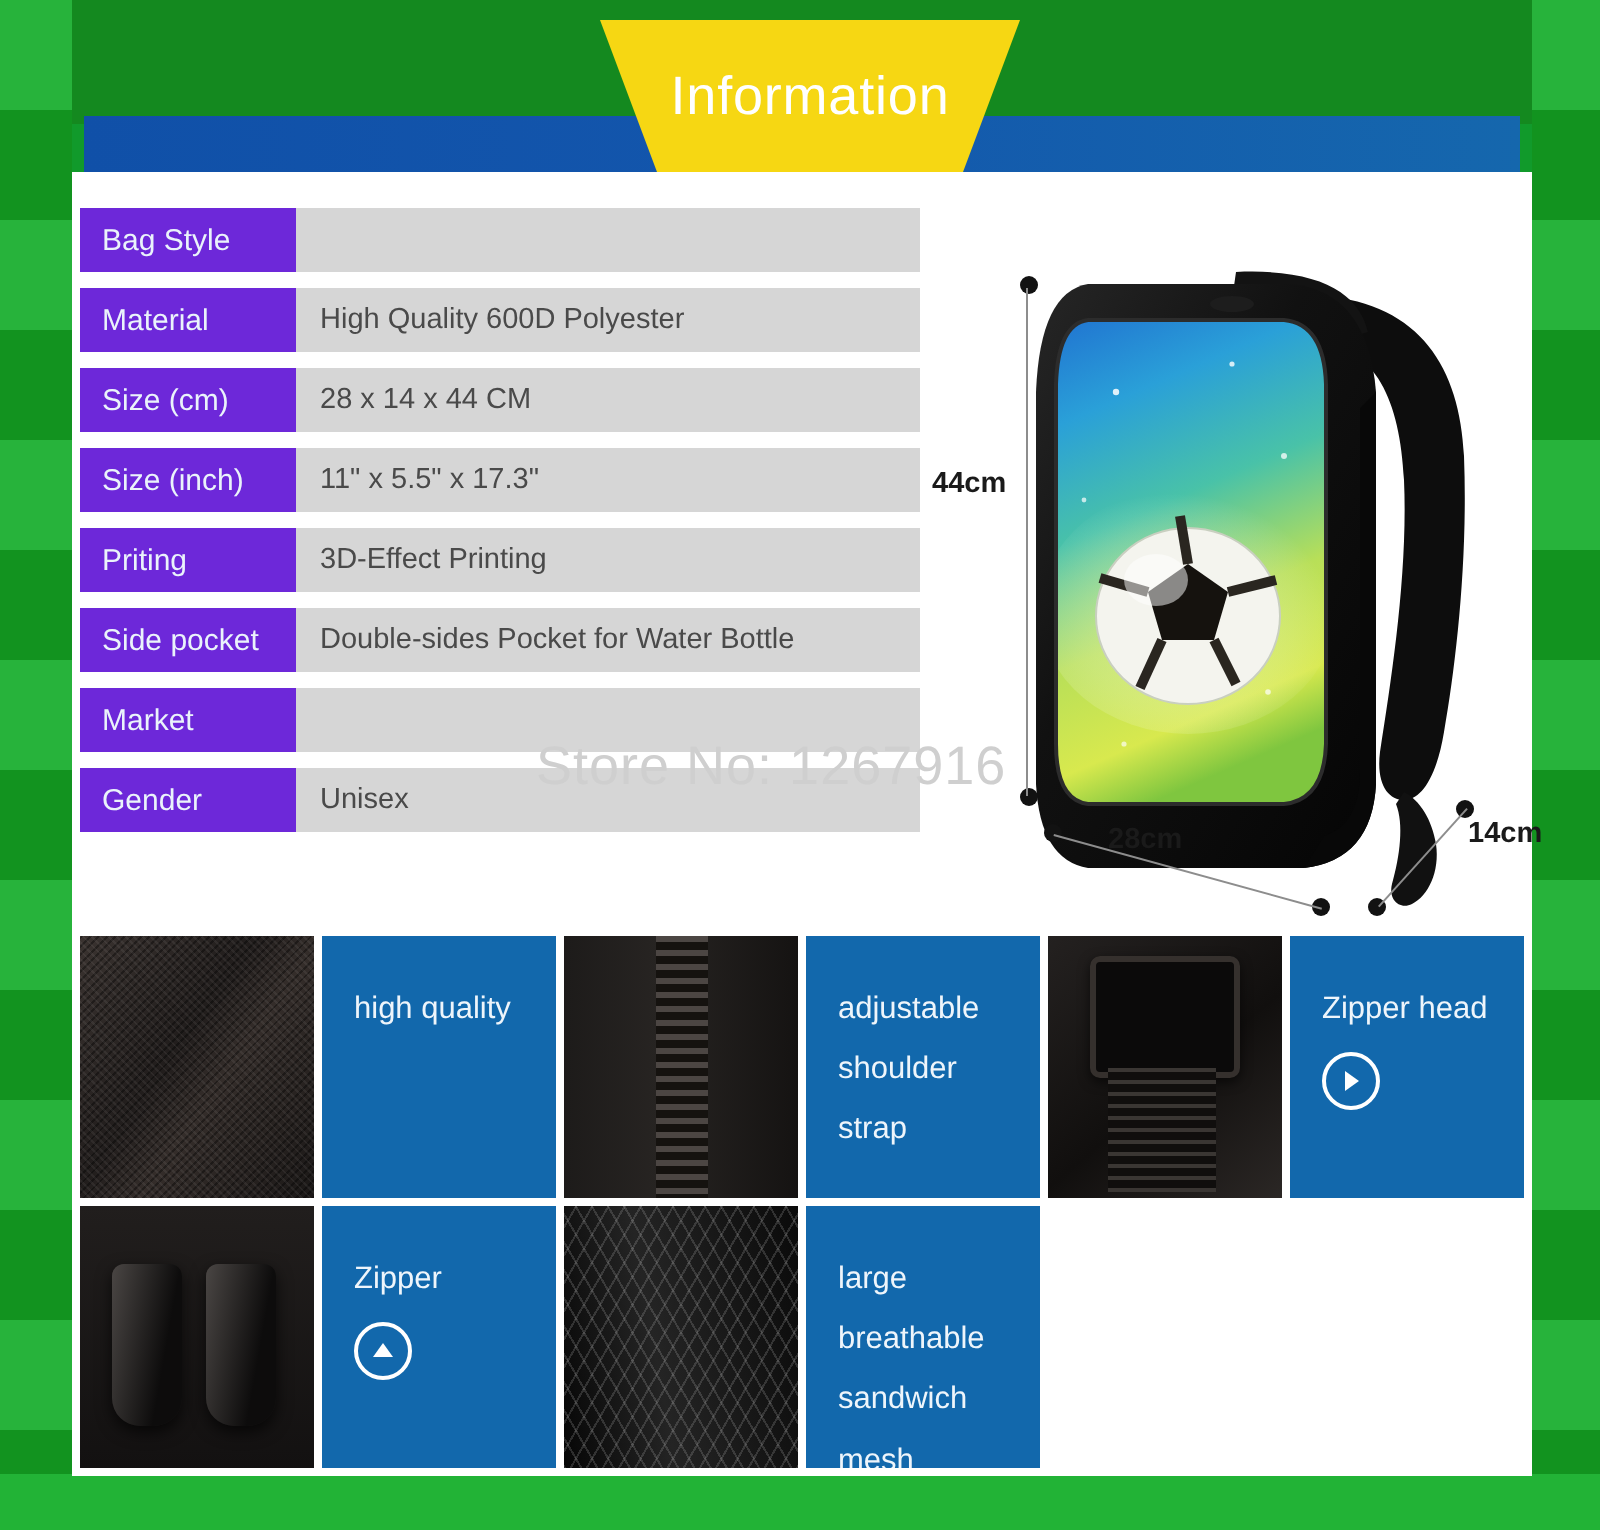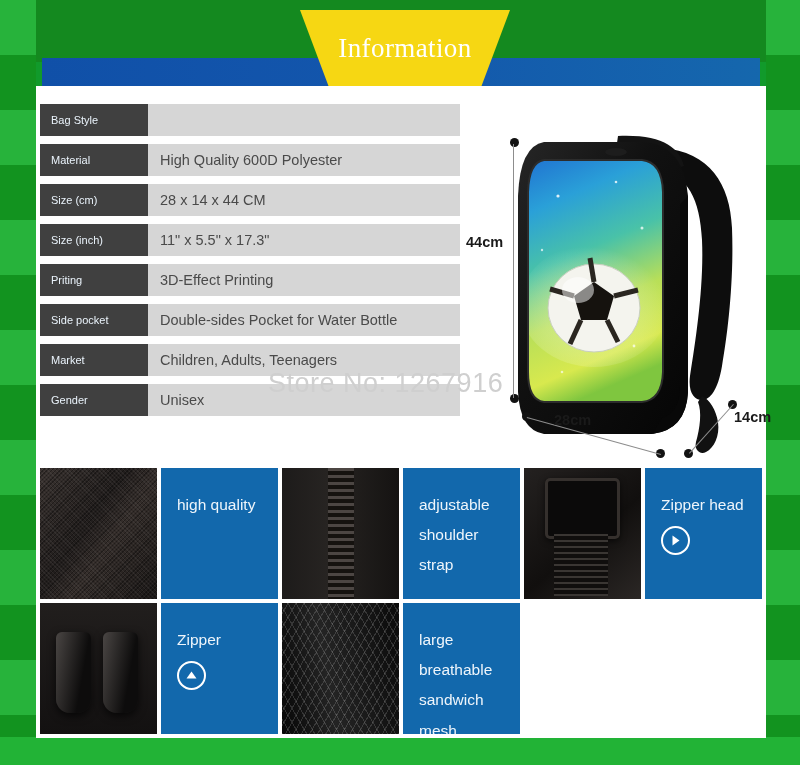--- a/index.html
+++ b/index.html
@@ -33,36 +33,36 @@
     background:linear-gradient(90deg,#1050a8 0%,#1356ac 45%,#1567ad 100%);
   }
   .trapezoid{
     position:absolute;left:280px;top:10px;width:250px;height:80px;
     background:#f6d713;
     clip-path:polygon(8% 0%, 92% 0%, 80% 100%, 20% 100%);
     display:flex;align-items:center;justify-content:center;
   }
   .trapezoid .ttl{
     color:#ffffff;font-size:27px;letter-spacing:.4px;
-    font-family:Liberation Serif, serif;font-weight:400;
+    font-family:Liberation Sans, sans-serif;font-weight:400;
     margin-top:-4px;
   }
 
   
   .spec{position:absolute;left:4px;top:18px;width:426px;}
   .row{position:relative;height:32px;margin-bottom:8px;}
   .row .val-bg{
     position:absolute;left:0;top:0;width:420px;height:100%;
     background:#d6d6d6;
   }
   .row .lbl{
     position:absolute;left:0;top:0;width:108px;height:100%;
-    background:#404040;color:#eaf3fb;
+    background:#6d28d9;color:#eaf3fb;
     display:flex;align-items:center;padding-left:11px;
-    box-sizing:border-box;font-size:11px;
+    box-sizing:border-box;font-size:15px;
   }
   .row .val{
     position:absolute;left:120px;top:0;height:100%;
     display:flex;align-items:center;color:#4a4a4a;font-size:14.5px;
     white-space:nowrap;
   }
 
   
   .watermark{
     position:absolute;left:268px;top:368px;
@@ -224,21 +224,20 @@
           <div class="val">3D-Effect Printing</div>
         </div>
         <div class="row">
           <div class="val-bg"></div>
           <div class="lbl">Side pocket</div>
           <div class="val">Double-sides Pocket for Water Bottle</div>
         </div>
         <div class="row">
           <div class="val-bg"></div>
           <div class="lbl">Market</div>
-          <div class="val">Children, Adults, Teenagers</div>
         </div>
         <div class="row">
           <div class="val-bg"></div>
           <div class="lbl">Gender</div>
           <div class="val">Unisex</div>
         </div>
       </div>
 
     <div class="bag-area">
       <svg width="296" height="420" viewBox="0 0 296 420">

